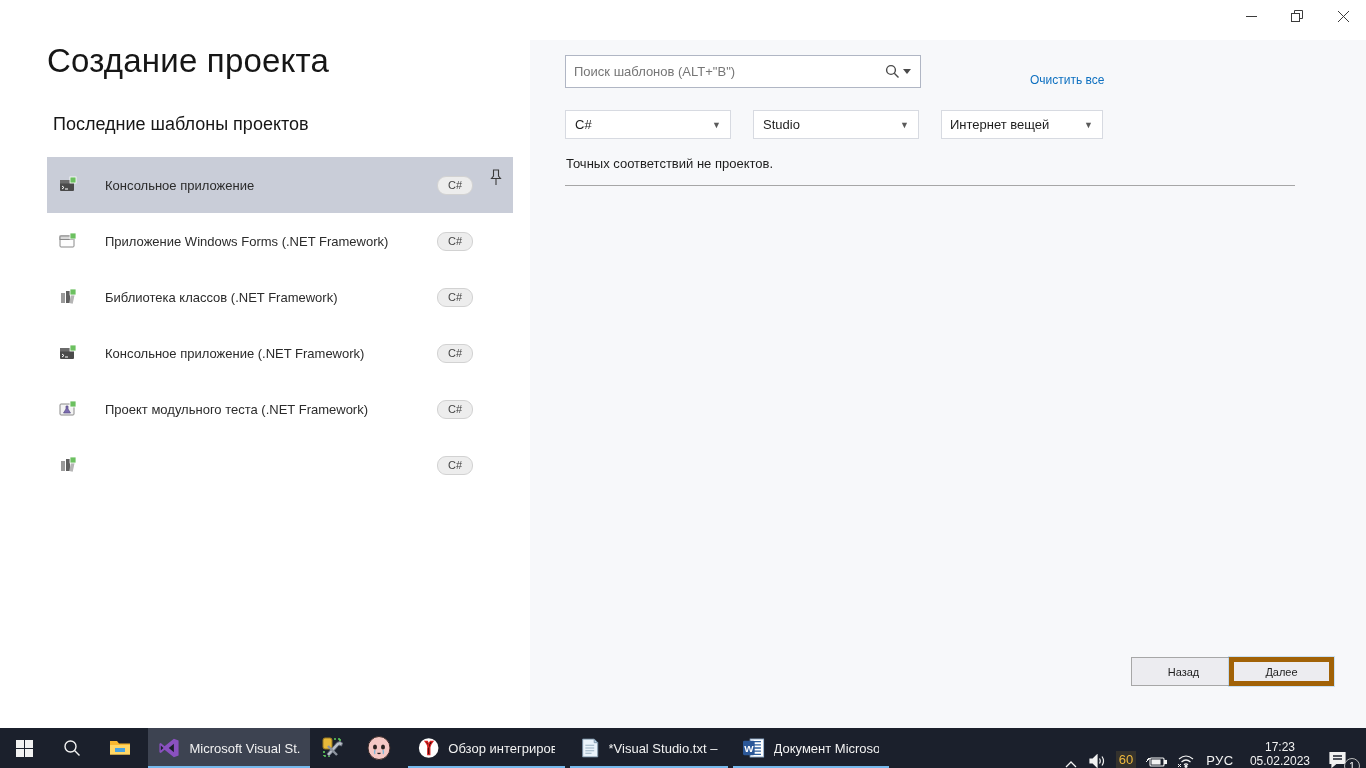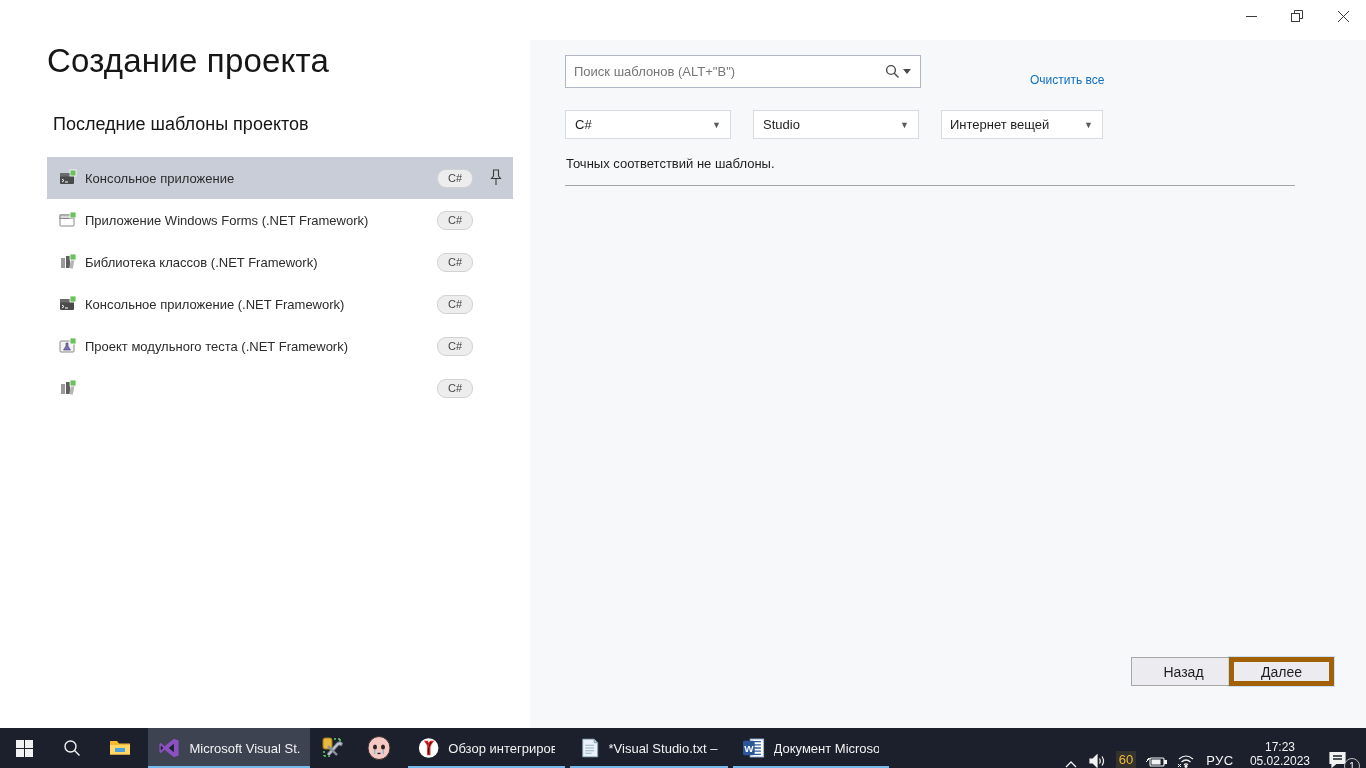--- a/index.html
+++ b/index.html
@@ -10,21 +10,21 @@
 
   
   .win-controls { position:absolute; top:0; right:0; display:flex; z-index:5; }
   .win-btn { width:46px; height:32px; display:flex; align-items:center; justify-content:center; cursor:default; }
   .win-btn svg { stroke:#3b3b3b; }
 
   
   .page-title { position:absolute; left:47px; top:42px; font-size:33px; font-weight:300; letter-spacing:0.2px; color:#161616; }
   .recent-heading { position:absolute; left:53px; top:114px; font-size:18px; font-weight:400; color:#161616; }
   .recent-list { position:absolute; left:47px; top:157px; width:466px; }
-  .recent-item { position:relative; height:42px; display:flex; align-items:center; padding:0 40px 0 12px; gap:8px; }
+  .recent-item { position:relative; height:56px; display:flex; align-items:center; padding:0 40px 0 12px; gap:28px; }
   .recent-item.selected { background:#c9cdd8; }
   .tpl-icon { width:18px; height:18px; flex:0 0 18px; }
   .item-label { flex:1; font-size:13px; color:#2b2b2b; white-space:nowrap; }
   .lang-badge { background:#ededed; border:1px solid #d2d2d2; border-radius:9px; font-size:11px;
     padding:2px 10px 3px; color:#444; margin-left:auto; }
   .pin { position:absolute; right:10px; top:11px; width:14px; height:20px; }
 
   
   .right-pane { position:absolute; left:530px; top:40px; right:0; bottom:0; background:#f7f8fa; }
 
@@ -46,21 +46,21 @@
 
   .no-match { position:absolute; left:566px; top:156px; font-size:13px; color:#1e1e1e; }
   .divider { position:absolute; left:565px; top:185px; width:730px; height:1px; background:#a6a6a6; }
 
   .notfound-box { position:absolute; left:806px; top:207px; width:254px; height:56px; background:#fff;
     border:1px solid #ededed; box-shadow:0 1px 3px rgba(0,0,0,0.06); text-align:center; padding-top:9px; }
   .notfound-q { font-size:13px; color:#1e1e1e; }
   .install-link { font-size:13px; color:#0e70c0; margin-top:3px; cursor:pointer; }
 
   .btn { position:absolute; top:657px; width:105px; height:29px; background:#ececf0;
-    font-size:14px; color:#1e1e1e; display:flex; align-items:center; justify-content:center; cursor:pointer; }
+    font-size:11px; color:#1e1e1e; display:flex; align-items:center; justify-content:center; cursor:pointer; }
   .btn-back { left:1131px; border:1px solid #a7a7a7; }
   .btn-next { left:1229px; border:5px solid #a16207; box-shadow:0 0 0 1px rgba(62,154,229,0.25); }
 
   
   .taskbar { position:absolute; left:0; bottom:0; width:1366px; height:40px; background:#1b202c; }
   .tb-btn { position:absolute; top:0; height:40px; display:flex; align-items:center; justify-content:center; }
   .tb-app { justify-content:flex-start; gap:9px; padding:0 10px; }
   .tb-app .tb-label { color:#f2f2f2; font-size:13px; white-space:nowrap; overflow:hidden; }
   .tb-app.running::after { content:""; position:absolute; left:0; right:0; bottom:0; height:2px; background:#76b9ed; }
   .tb-app.active { background:#3d4351; }
@@ -209,21 +209,21 @@
   </div>
   <div class="filter filter-platform">
     <span>Studio</span>
     <span class="caret">▼</span>
   </div>
   <div class="filter filter-type">
     <span>Интернет вещей</span>
     <span class="caret">▼</span>
   </div>
 
-  <div class="no-match">Точных соответствий не шаблоны.</div>
+  <div class="no-match">Точных соответствий не проектов.</div>
   <div class="divider"></div>
 
 
   <div class="btn btn-back">Назад</div>
   <div class="btn btn-next">Далее</div>
 </div>
 
 <div class="taskbar">
 
   <div class="tb-btn" style="left:0;width:48px;">

